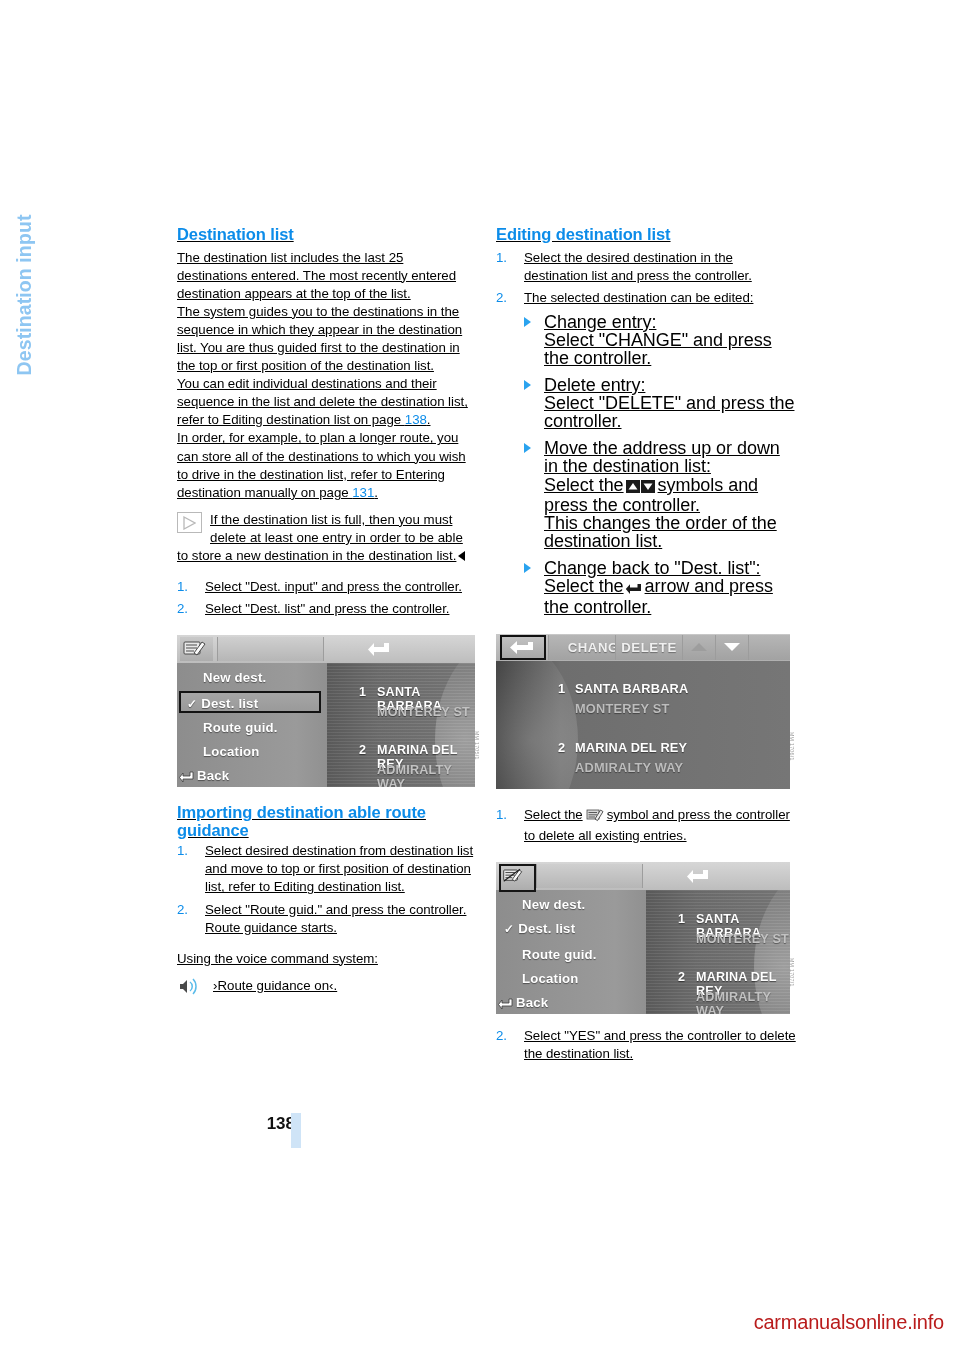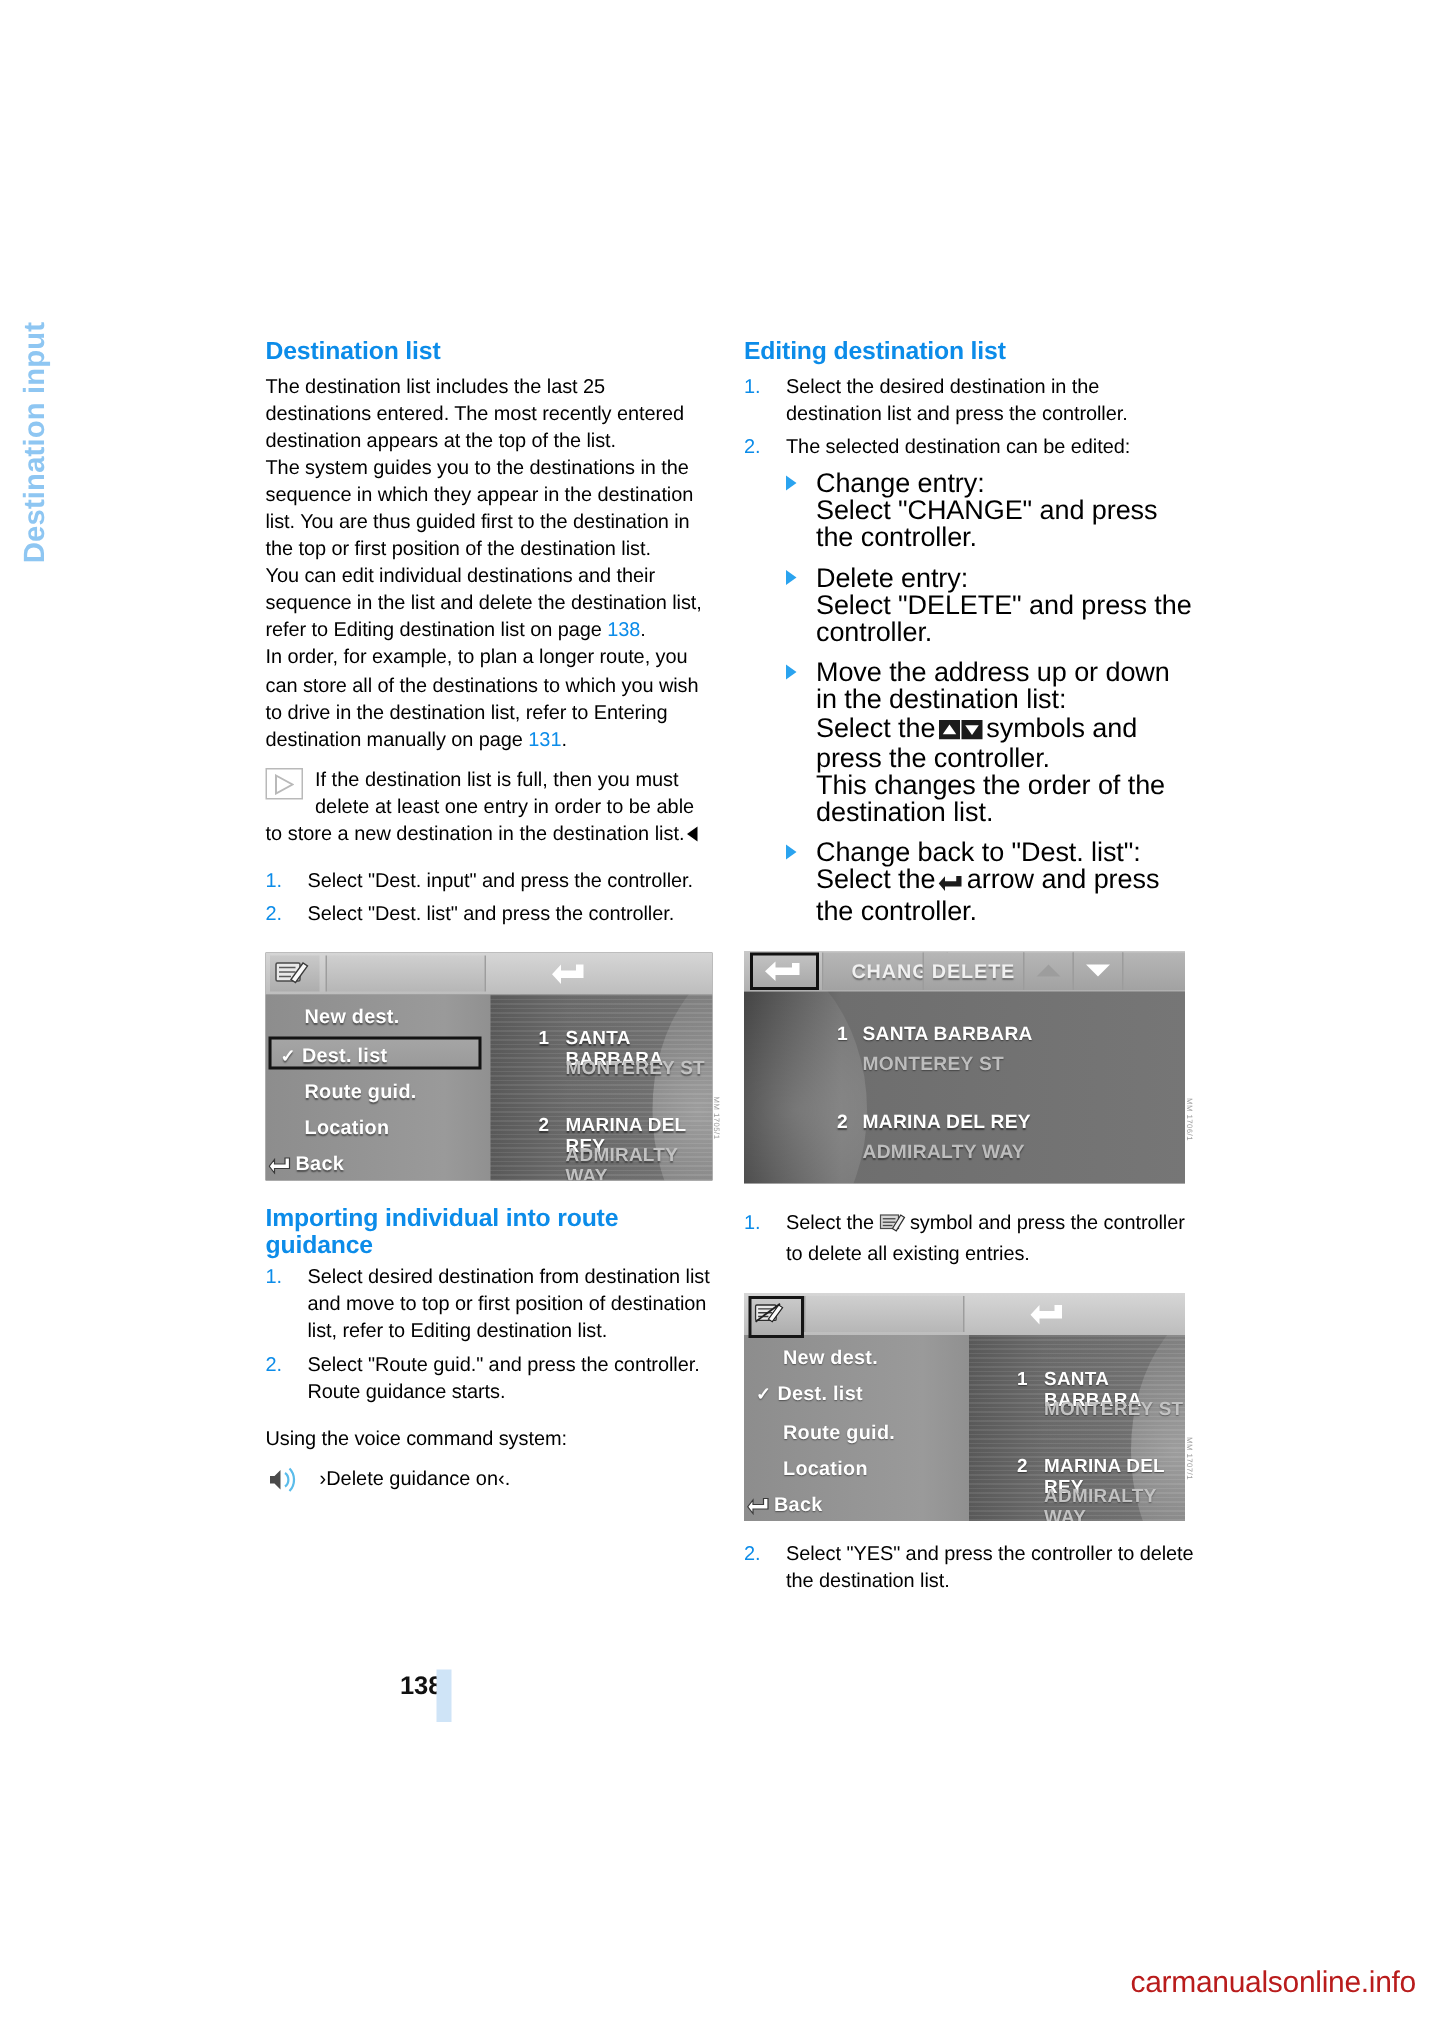--- a/index.html
+++ b/index.html
@@ -44,20 +44,21 @@
     position: absolute;
     left: 0;
     top: 0;
     width: 960px;
     height: 1358px;
   }
   .col {
     position: absolute;
     top: 226px;
     width: 300px;
+    text-decoration: underline;
   }
   .col-left  { left: 177px; }
   .col-right { left: 496px; }
 
   h2.sect {
     font-size: 16.5px;
     font-weight: bold;
     color: #0c8ce9;
     margin: 0 0 5px 0;
     line-height: 17.5px;
@@ -394,21 +395,21 @@
               <path d="M22,3 L22,12 L7,12 L7,16 L1,9.5 L7,3 L7,7 L17,7 L17,3 Z" fill="#ffffff"></path>
             </svg>
         </div>
       </div>
       <div class="shot-ref" style="left:303px; top:96px;">MM 1705/1</div>
     </div>
 
     <div class="gap-l"></div>
 
     <h2 class="sect tight">
-      <span>Importing individual into route</span><br>
+      <span>Importing destination able route</span><br>
       <span>guidance</span>
     </h2>
 
     <ol class="steps">
       <li>
         <span class="num">1.</span>
         <span>Select desired destination from destination list and move to top or first position of destination list, refer to Editing destination list.</span>
       </li>
       <li>
         <span class="num">2.</span>
@@ -424,21 +425,21 @@
     <div class="gap-s"></div>
 
     <div class="voice-line">
       <span class="voice-icon">
         <svg width="22" height="19" viewBox="0 0 22 19">
           <path d="M3,7 L6,7 L10,3 L10,16 L6,12 L3,12 Z" fill="#4a4a4a"></path>
           <path d="M13,5 C16,7 16,12 13,14" fill="none" stroke="#5bbcea" stroke-width="1.5"></path>
           <path d="M16,2 C20,6 20,13 16,17" fill="none" stroke="#5bbcea" stroke-width="1.5"></path>
         </svg>
       </span>
-      <span>›Delete guidance on‹.</span>
+      <span>›Route guidance on‹.</span>
     </div>
   </div>
 
   <div class="col col-right">
 
     <h2 class="sect">Editing destination list</h2>
 
     <ol class="steps">
       <li>
         <span class="num">1.</span>

